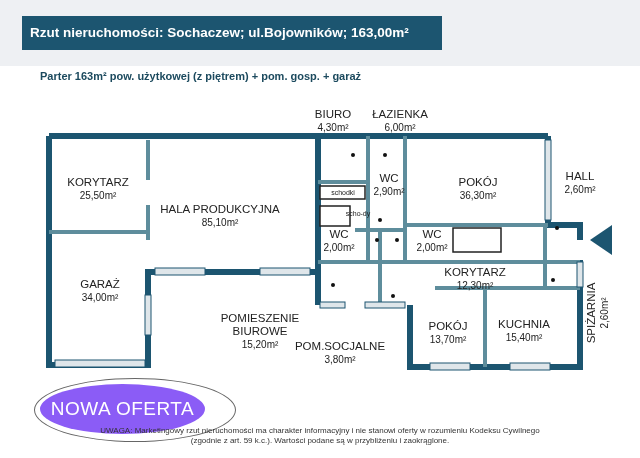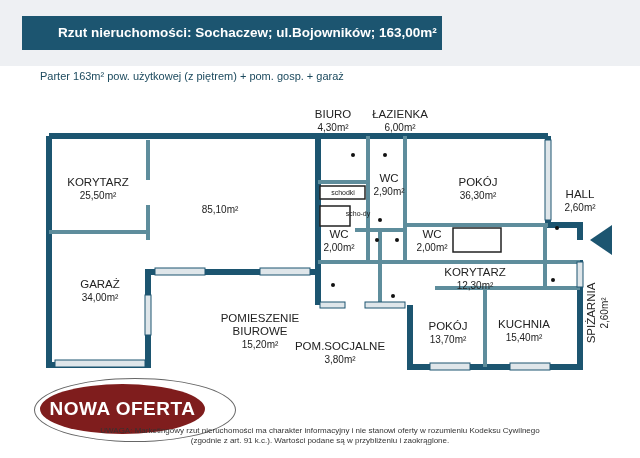--- a/index.html
+++ b/index.html
@@ -1,23 +1,23 @@
 <!DOCTYPE html>
 <html><head>
 <meta charset="utf-8">
 <style>
   html,body{margin:0;padding:0;}
   body{width:640px;height:458px;background:#fff;position:relative;overflow:hidden;font-family:"Liberation Sans",sans-serif;}
   .topband{position:absolute;left:0;top:0;width:640px;height:66px;background:#eef0f3;}
-  .titlebar{position:absolute;left:22px;top:16px;width:420px;height:34px;background:#1c5570;color:#fff;font-weight:bold;font-size:13.5px;line-height:34px;padding-left:36px;box-sizing:border-box;}
-  .subtitle{position:absolute;left:40px;top:70px;font-size:11px;font-weight:normal;color:#1c4a5e;}
+  .titlebar{position:absolute;left:22px;top:16px;width:420px;height:34px;background:#1c5570;color:#fff;font-weight:bold;font-size:13.5px;line-height:34px;padding-left:8px;box-sizing:border-box;}
+  .subtitle{position:absolute;left:40px;top:70px;font-size:11px;font-weight:bold;color:#1c4a5e;}
   svg{position:absolute;left:0;top:0;}
   .lbl{position:absolute;text-align:center;color:#222;font-size:11.5px;line-height:13px;white-space:nowrap;transform:translateX(-50%);}
   .lbl .a{font-size:10px;display:block;}
-  .badge{position:absolute;left:40px;top:384px;width:165px;height:50px;border-radius:50%;background:#7f1d1d;color:#fff;font-size:19px;line-height:50px;text-align:center;letter-spacing:0.5px;font-weight:bold;}
+  .badge{position:absolute;left:40px;top:384px;width:165px;height:50px;border-radius:50%;background:#8b5cf6;color:#fff;font-size:19px;line-height:50px;text-align:center;letter-spacing:0.5px;}
   .ring{position:absolute;left:34px;top:378px;width:200px;height:62px;border:1px solid #666;border-radius:50%;}
   .note{position:absolute;left:0;top:426px;width:640px;text-align:center;font-size:8px;line-height:10px;color:#333;}
 </style>
 </head>
 <body>
 
 <div class="topband"></div>
 <div class="titlebar">Rzut nieruchomości: Sochaczew; ul.Bojowników; 163,00m²</div>
 <div class="subtitle">Parter 163m² pow. użytkowej (z piętrem) + pom. gosp. + garaż</div>
 
@@ -69,36 +69,36 @@
       <circle cx="377" cy="240" r="2"></circle>
       <circle cx="397" cy="240" r="2"></circle>
       <circle cx="557" cy="228" r="2"></circle>
       <circle cx="553" cy="280" r="2"></circle>
       <circle cx="333" cy="285" r="2"></circle>
       <circle cx="393" cy="296" r="2"></circle>
     </g>
 </svg>
 
 <div class="lbl" style="left:98px;top:176px"><span>KORYTARZ</span><span class="a">25,50m²</span></div>
-<div class="lbl" style="left:220px;top:203px"><span class="a">85,10m²</span></div>
+<div class="lbl" style="left:220px;top:203px"><span>HALA PRODUKCYJNA</span><span class="a">85,10m²</span></div>
 <div class="lbl" style="left:100px;top:278px"><span>GARAŻ</span><span class="a">34,00m²</span></div>
 <div class="lbl" style="left:333px;top:108px"><span>BIURO</span><span class="a">4,30m²</span></div>
 <div class="lbl" style="left:400px;top:108px"><span>ŁAZIENKA</span><span class="a">6,00m²</span></div>
 <div class="lbl" style="left:389px;top:172px"><span>WC</span><span class="a">2,90m²</span></div>
 <div class="lbl" style="left:339px;top:228px"><span>WC</span><span class="a">2,00m²</span></div>
 <div class="lbl" style="left:432px;top:228px"><span>WC</span><span class="a">2,00m²</span></div>
 <div class="lbl" style="left:478px;top:176px"><span>POKÓJ</span><span class="a">36,30m²</span></div>
-<div class="lbl" style="left:580px;top:188px"><span>HALL</span><span class="a">2,60m²</span></div>
+<div class="lbl" style="left:580px;top:170px"><span>HALL</span><span class="a">2,60m²</span></div>
 <div class="lbl" style="left:475px;top:266px"><span>KORYTARZ</span><span class="a">12,30m²</span></div>
 <div class="lbl" style="left:448px;top:320px"><span>POKÓJ</span><span class="a">13,70m²</span></div>
 <div class="lbl" style="left:524px;top:318px"><span>KUCHNIA</span><span class="a">15,40m²</span></div>
 <div class="lbl" style="left:598px;top:300px;transform:translateX(-50%) rotate(-90deg)"><span>SPIŻARNIA</span><span class="a">2,60m²</span></div>
 <div class="lbl" style="left:260px;top:312px;white-space:normal;width:110px"><span>POMIESZENIE BIUROWE</span><span class="a">15,20m²</span></div>
 <div class="lbl" style="left:340px;top:340px"><span>POM.SOCJALNE</span><span class="a">3,80m²</span></div>
 <div class="lbl" style="left:343px;top:186px;font-size:7px">schodki</div>
 <div class="lbl" style="left:358px;top:207px;font-size:7px">scho-dy</div>
 
 <div class="ring"></div>
 <div class="badge">NOWA OFERTA</div>
 <div class="note">
     <div>UWAGA: Marketingowy rzut nieruchomości ma charakter informacyjny i nie stanowi oferty w rozumieniu Kodeksu Cywilnego</div>
-    <div>(zgodnie z art. 91 k.c.). Wartości podane są w przybliżeniu i zaokrąglone.</div>
+    <div>(zgodnie z art. 59 k.c.). Wartości podane są w przybliżeniu i zaokrąglone.</div>
   </div>
 
 </body></html>

